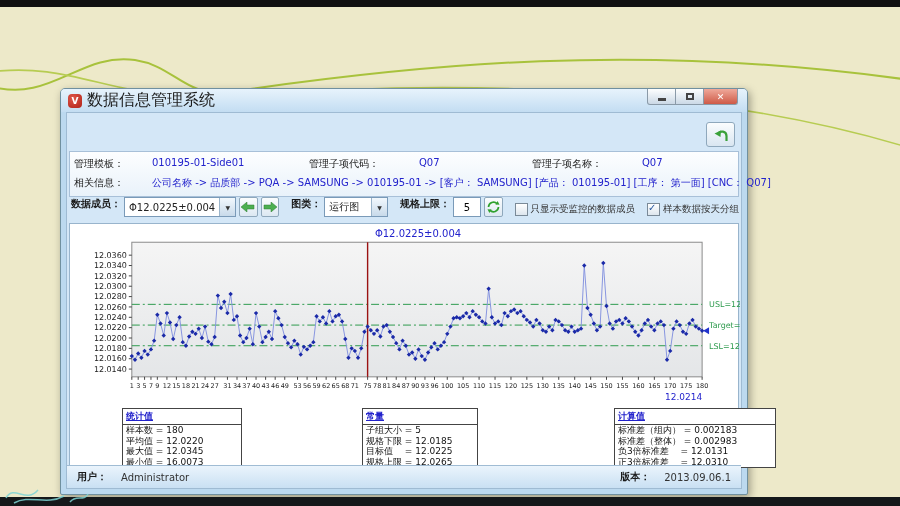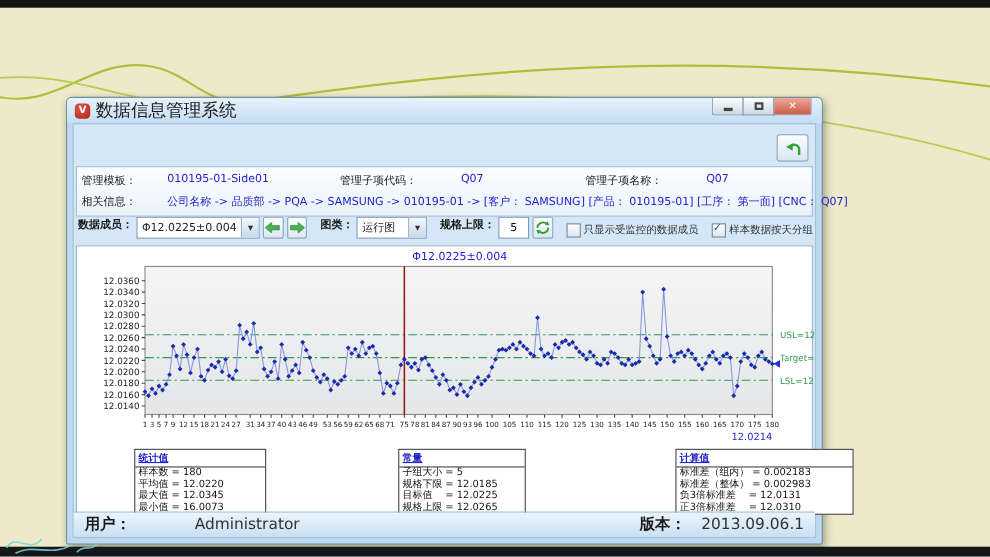--- a/index.html
+++ b/index.html
@@ -68,21 +68,21 @@
   .ibox{position:absolute;top:184px;background:#fff;border:1px solid #444;font-size:9px;}
   .ibox .ihead{color:#2222CC;font-weight:bold;text-decoration:underline;padding:1px 3px;
                border-bottom:1px solid #444;}
   .ibox .irow{padding:0 3px;line-height:10.5px;color:#111;white-space:nowrap;}
   .box-stats{left:52px;width:118px;}
   .box-consts{left:292px;width:114px;}
   .box-calc{left:544px;width:160px;}
   
   .statusbar{position:absolute;left:0;right:0;bottom:0;height:23px;display:flex;align-items:center;
              background:linear-gradient(#EAF4FC,#C9E0F3);border-top:1px solid #A0BCD4;
-             font-size:14px;padding:0 10px;box-sizing:border-box;gap:44px;}
+             font-size:10px;padding:0 10px;box-sizing:border-box;}
   .statusbar .slabel{font-weight:bold;color:#1a1a1a;}
   .statusbar .sval{color:#333;margin-left:14px;}
   .statusbar .right{margin-left:auto;display:flex;align-items:center;}
 </style>
 </head>
 <body>
 
 <div class="slide">
 
   <svg class="deco" width="900" height="506">

